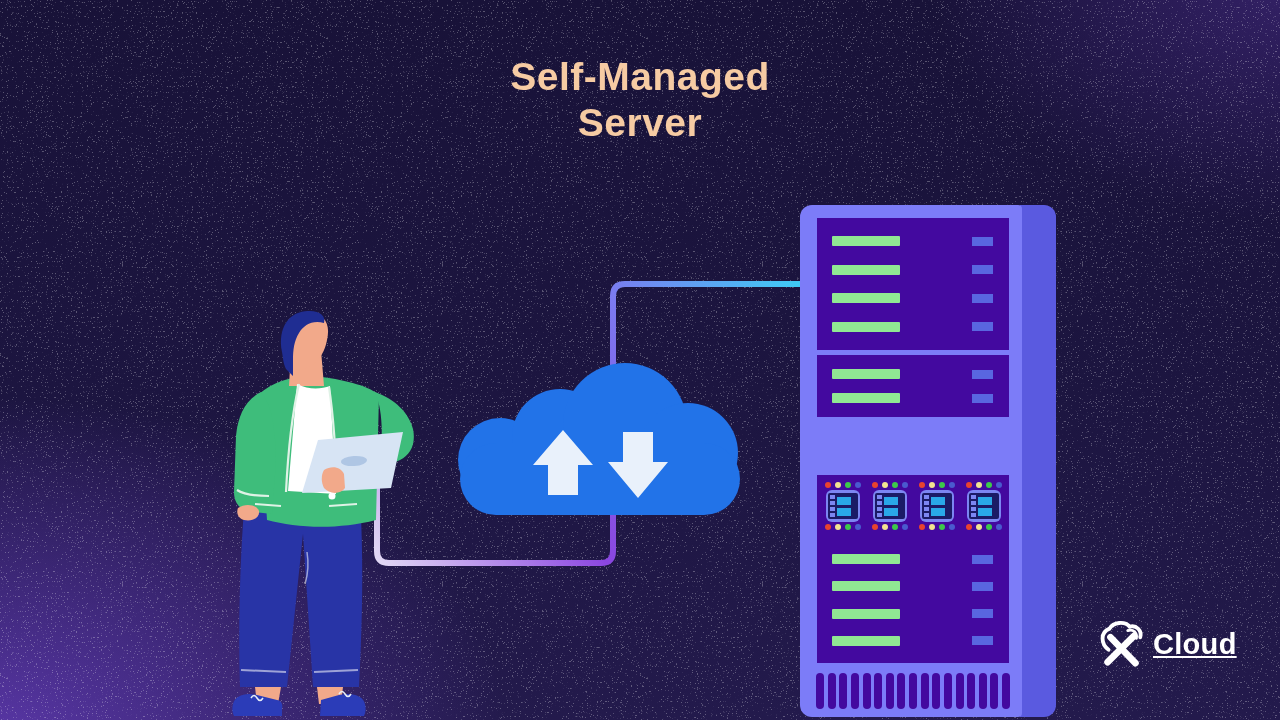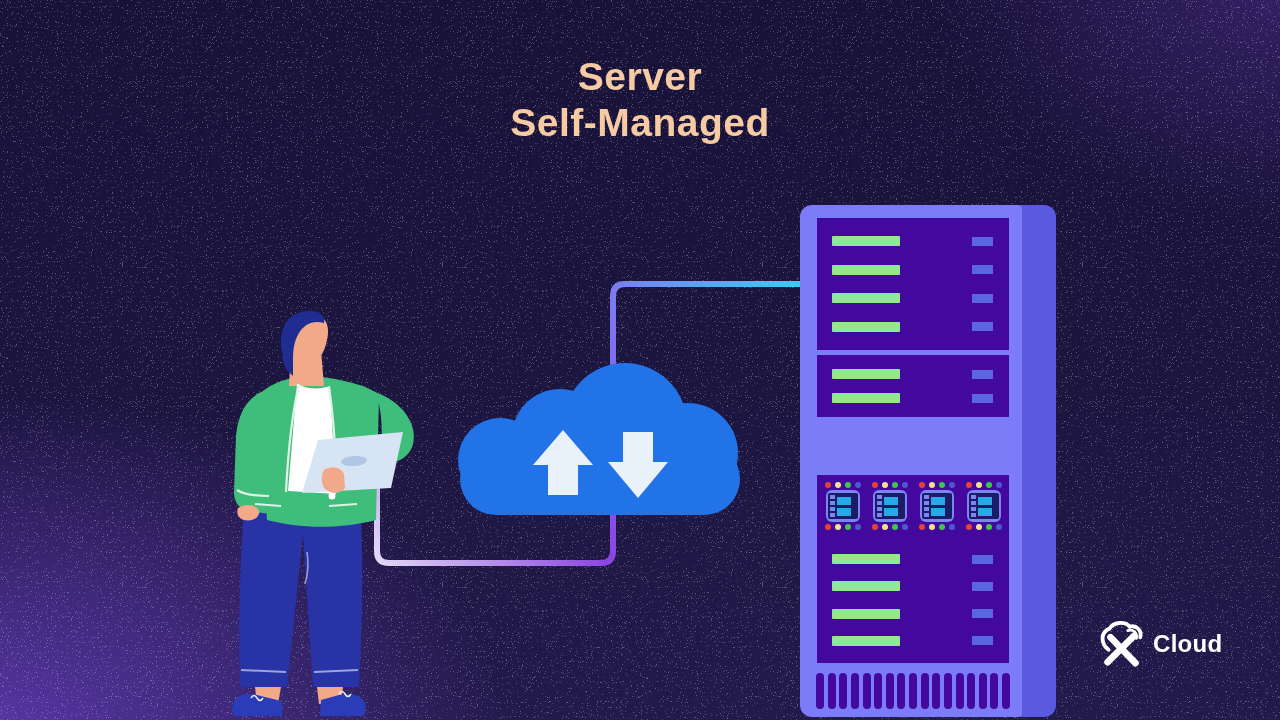--- a/index.html
+++ b/index.html
@@ -43,38 +43,38 @@
   .pin{width:5px;height:4px;background:var(--chip-face);display:block;}
   .slabs{display:flex;flex-direction:column;gap:3px;}
   .slab{width:14px;height:8px;background:var(--chip-cyan);display:block;}
   .chip-rows{flex:1;display:flex;flex-direction:column;justify-content:space-evenly;}
   .vents{position:absolute;left:16px;top:468px;width:194px;height:36px;
     display:flex;justify-content:space-between;}
   .vent{width:8px;height:100%;background:var(--rack-panel);border-radius:4px;display:block;}
   
   .brand{position:absolute;left:1098px;top:620px;display:flex;align-items:center;gap:7px;
     color:var(--brand-white);}
-  .brand-text{font-size:24px;font-weight:700;letter-spacing:.3px;}
+  .brand-text{font-size:29px;font-weight:700;letter-spacing:.3px;text-decoration:underline;}
 </style>
 </head>
 <body>
 
 <div class="scene">
 
   <svg class="noise" width="1280" height="720">
     <filter id="nz" x="0" y="0" width="100%" height="100%">
       <feTurbulence type="fractalNoise" baseFrequency="0.8" numOctaves="2" seed="11" stitchTiles="stitch"></feTurbulence>
       <feColorMatrix type="matrix" values="0 0 0 0 1  0 0 0 0 1  0 0 0 0 1  0 0 0 14 -9.3"></feColorMatrix>
     </filter>
     <rect width="1280" height="720" filter="url(#nz)" opacity="0.28"></rect>
   </svg>
 
   <div class="title">
+    <div>Self-Managed</div>
     <div>Server</div>
-    <div>Self-Managed</div>
   </div>
 
   <svg class="abs" style="left:0;top:0;" width="1280" height="720">
     <defs>
       <linearGradient id="lineGrad" gradientUnits="userSpaceOnUse" x1="377" y1="563" x2="800" y2="284">
         <stop offset="0" style="stop-color:var(--line-start)"></stop>
         <stop offset="0.38" style="stop-color:var(--line-purple)"></stop>
         <stop offset="0.68" style="stop-color:var(--line-periwinkle)"></stop>
         <stop offset="1" style="stop-color:var(--line-cyan)"></stop>
       </linearGradient>

